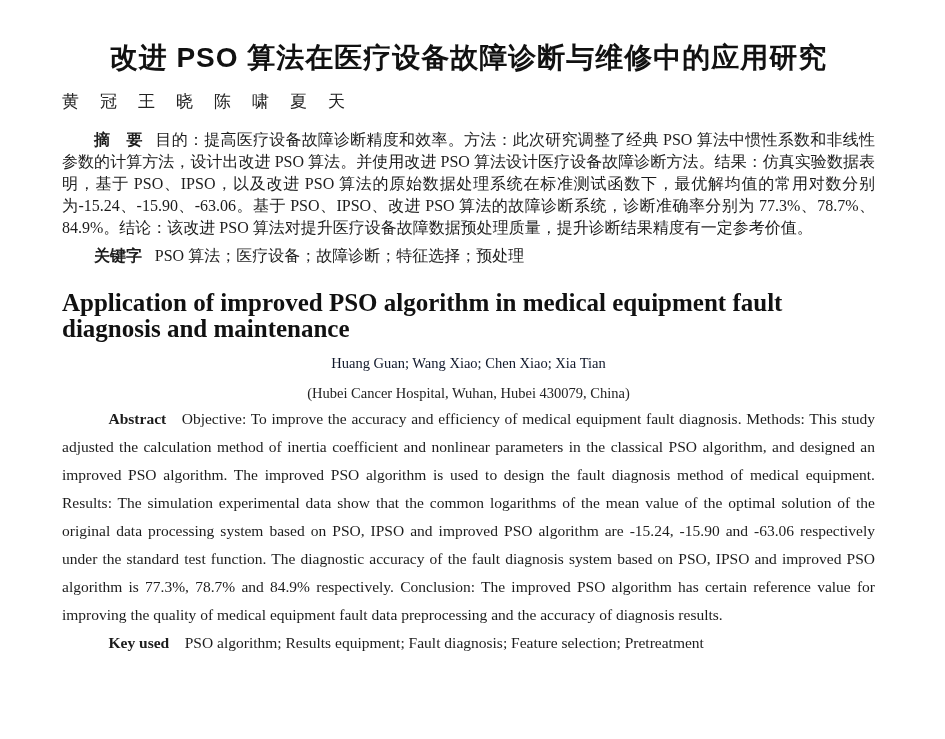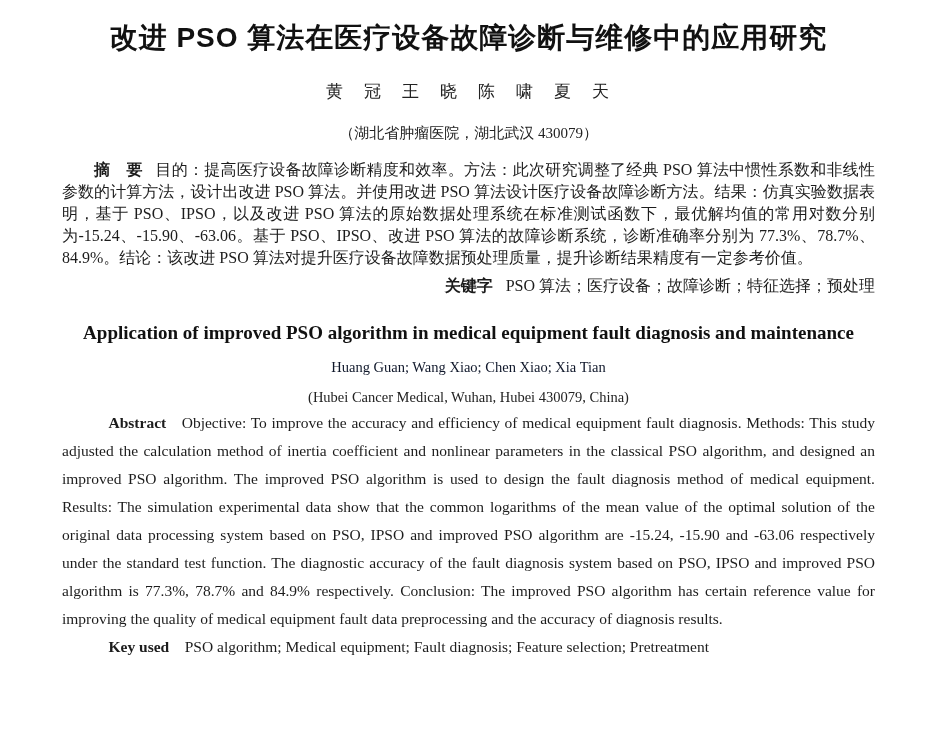--- a/index.html
+++ b/index.html
@@ -8,36 +8,35 @@
     width: 945px;
     height: 739px;
     margin: 0 auto;
     font-family: "Liberation Serif", serif;
     color: #1a1a1a;
     overflow: hidden;
   }
   .page {
     width: 937px;
     height: 739px;
-    padding: 18px 62px 0 62px;
+    padding: 38px 62px 0 62px;
     background: #ffffff;
   }
   
   .title-zh {
     text-align: center;
     font-family: "Liberation Sans", sans-serif;
     font-weight: bold;
     font-size: 28px;
     letter-spacing: 1px;
     line-height: 40px;
     color: #111111;
   }
   .authors-zh {
-    text-align: center;
-    margin-top: 22px;
+    margin-top: 12px;
     font-size: 17px;
     letter-spacing: 2px;
     color: #222222;
   }
   .affil-zh {
     text-align: center;
     margin-top: 21px;
     font-size: 15px;
     color: #222222;
   }
@@ -51,30 +50,29 @@
   }
   .label-zh {
     font-family: "Liberation Sans", sans-serif;
     font-weight: bold;
     margin-right: 0.8em;
   }
   .keywords-zh {
     font-size: 16px;
     line-height: 33px;
     text-indent: 2em;
-    text-align: right;
+    text-align: left;
     color: #1c1c1c;
   }
   
   .title-en {
     margin-top: 18px;
-    text-align: center;
     font-family: "Liberation Serif", serif;
     font-weight: bold;
-    font-size: 19px;
+    font-size: 25px;
     line-height: 26px;
     color: #111111;
   }
   .authors-en {
     text-align: center;
     margin-top: 13px;
     font-size: 14.5px;
     color: #0f172a;
   }
   .affil-en {
@@ -105,29 +103,28 @@
 </style>
 </head>
 <body>
 
 <div class="page">
 
   <h1 class="title-zh">改进 PSO 算法在医疗设备故障诊断与维修中的应用研究</h1>
 
   <div class="authors-zh">黄　冠　王　晓　陈　啸　夏　天</div>
 
-  <div class="affil-zh">（湖北省肿瘤医院，湖北武汉 430079）</div>
 
   <p class="abstract-zh"><span class="label-zh">摘　要</span><span>目的：提高医疗设备故障诊断精度和效率。方法：此次研究调整了经典 PSO 算法中惯性系数和非线性参数的计算方法，设计出改进 PSO 算法。并使用改进 PSO 算法设计医疗设备故障诊断方法。结果：仿真实验数据表明，基于 PSO、IPSO，以及改进 PSO 算法的原始数据处理系统在标准测试函数下，最优解均值的常用对数分别为-15.24、-15.90、-63.06。基于 PSO、IPSO、改进 PSO 算法的故障诊断系统，诊断准确率分别为 77.3%、78.7%、84.9%。结论：该改进 PSO 算法对提升医疗设备故障数据预处理质量，提升诊断结果精度有一定参考价值。</span></p>
 
   <p class="keywords-zh"><span class="label-zh">关键字</span><span>PSO 算法；医疗设备；故障诊断；特征选择；预处理</span></p>
 
   <h2 class="title-en">Application of improved PSO algorithm in medical equipment fault diagnosis and maintenance</h2>
 
   <div class="authors-en">Huang Guan; Wang Xiao; Chen Xiao; Xia Tian</div>
 
-  <div class="affil-en">(Hubei Cancer Medical, Wuhan, Hubei 430079, China)</div>
+  <div class="affil-en">(Hubei Cancer Hospital, Wuhan, Hubei 430079, China)</div>
 
   <p class="abstract-en"><span class="label-en">Abstract</span><span>Objective: To improve the accuracy and efficiency of medical equipment fault diagnosis. Methods: This study adjusted the calculation method of inertia coefficient and nonlinear parameters in the classical PSO algorithm, and designed an improved PSO algorithm. The improved PSO algorithm is used to design the fault diagnosis method of medical equipment. Results: The simulation experimental data show that the common logarithms of the mean value of the optimal solution of the original data processing system based on PSO, IPSO and improved PSO algorithm are -15.24, -15.90 and -63.06 respectively under the standard test function. The diagnostic accuracy of the fault diagnosis system based on PSO, IPSO and improved PSO algorithm is 77.3%, 78.7% and 84.9% respectively. Conclusion: The improved PSO algorithm has certain reference value for improving the quality of medical equipment fault data preprocessing and the accuracy of diagnosis results.</span></p>
 
-  <p class="keywords-en"><span class="label-en">Key used</span><span>PSO algorithm; Medical equipment; Fault diagnosis; Feature selection; Pretreatment</span></p>
+  <p class="keywords-en"><span class="label-en">Key used</span><span>PSO algorithm; Results equipment; Fault diagnosis; Feature selection; Pretreatment</span></p>
 
 </div>
 
 </body></html>

